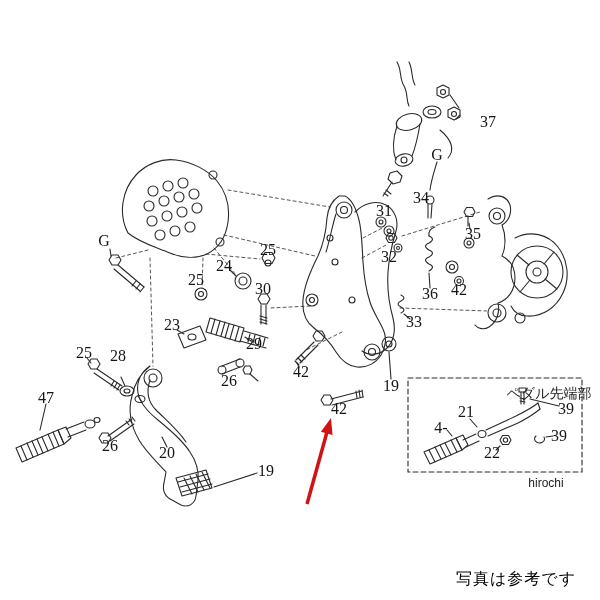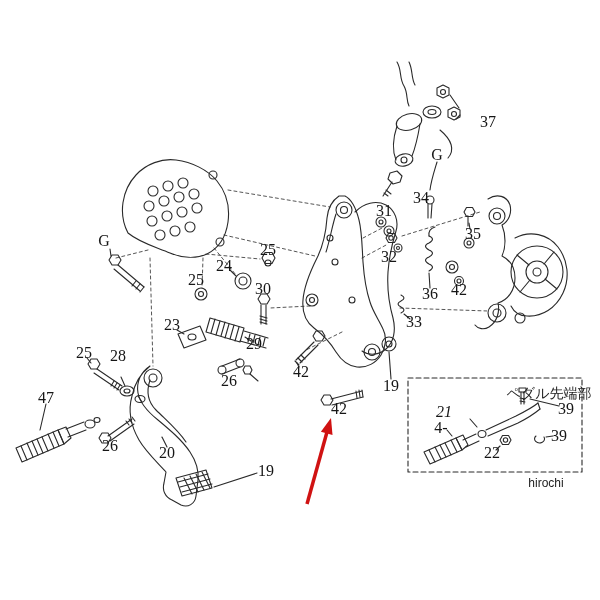--- a/index.html
+++ b/index.html
@@ -260,22 +260,23 @@
       <span class="part-label" style="left: 84px; top: 353px;">25</span>
       <span class="part-label" style="left: 229px; top: 381px;">26</span>
       <span class="part-label" style="left: 301px; top: 372px;">42</span>
       <span class="part-label" style="left: 391px; top: 386px;">19</span>
       <span class="part-label" style="left: 118px; top: 356px;">28</span>
       <span class="part-label" style="left: 46px; top: 398px;">47</span>
       <span class="part-label" style="left: 110px; top: 446px;">26</span>
       <span class="part-label" style="left: 167px; top: 453px;">20</span>
       <span class="part-label" style="left: 339px; top: 409px;">42</span>
       <span class="part-label" style="left: 266px; top: 471px;">19</span>
-      <span class="part-label" style="left: 444px; top: 412px; font-style: italic;">21</span>
+      <span class="part-label" style="left: 466px; top: 412px;">21</span>
       <span class="part-label" style="left: 441px; top: 428px;">4-</span>
       <span class="part-label" style="left: 492px; top: 453px;">22</span>
       <span class="part-label" style="left: 566px; top: 409px;">39</span>
       <span class="part-label" style="left: 559px; top: 436px;">39</span>
       <span class="part-label small" style="left: 549px; top: 394px;">ペダル先端部</span>
     </div>
 
   <span class="watermark">hirochi</span>
+  <span class="caption">写真は参考です</span>
 </div>
 
 </body></html>

